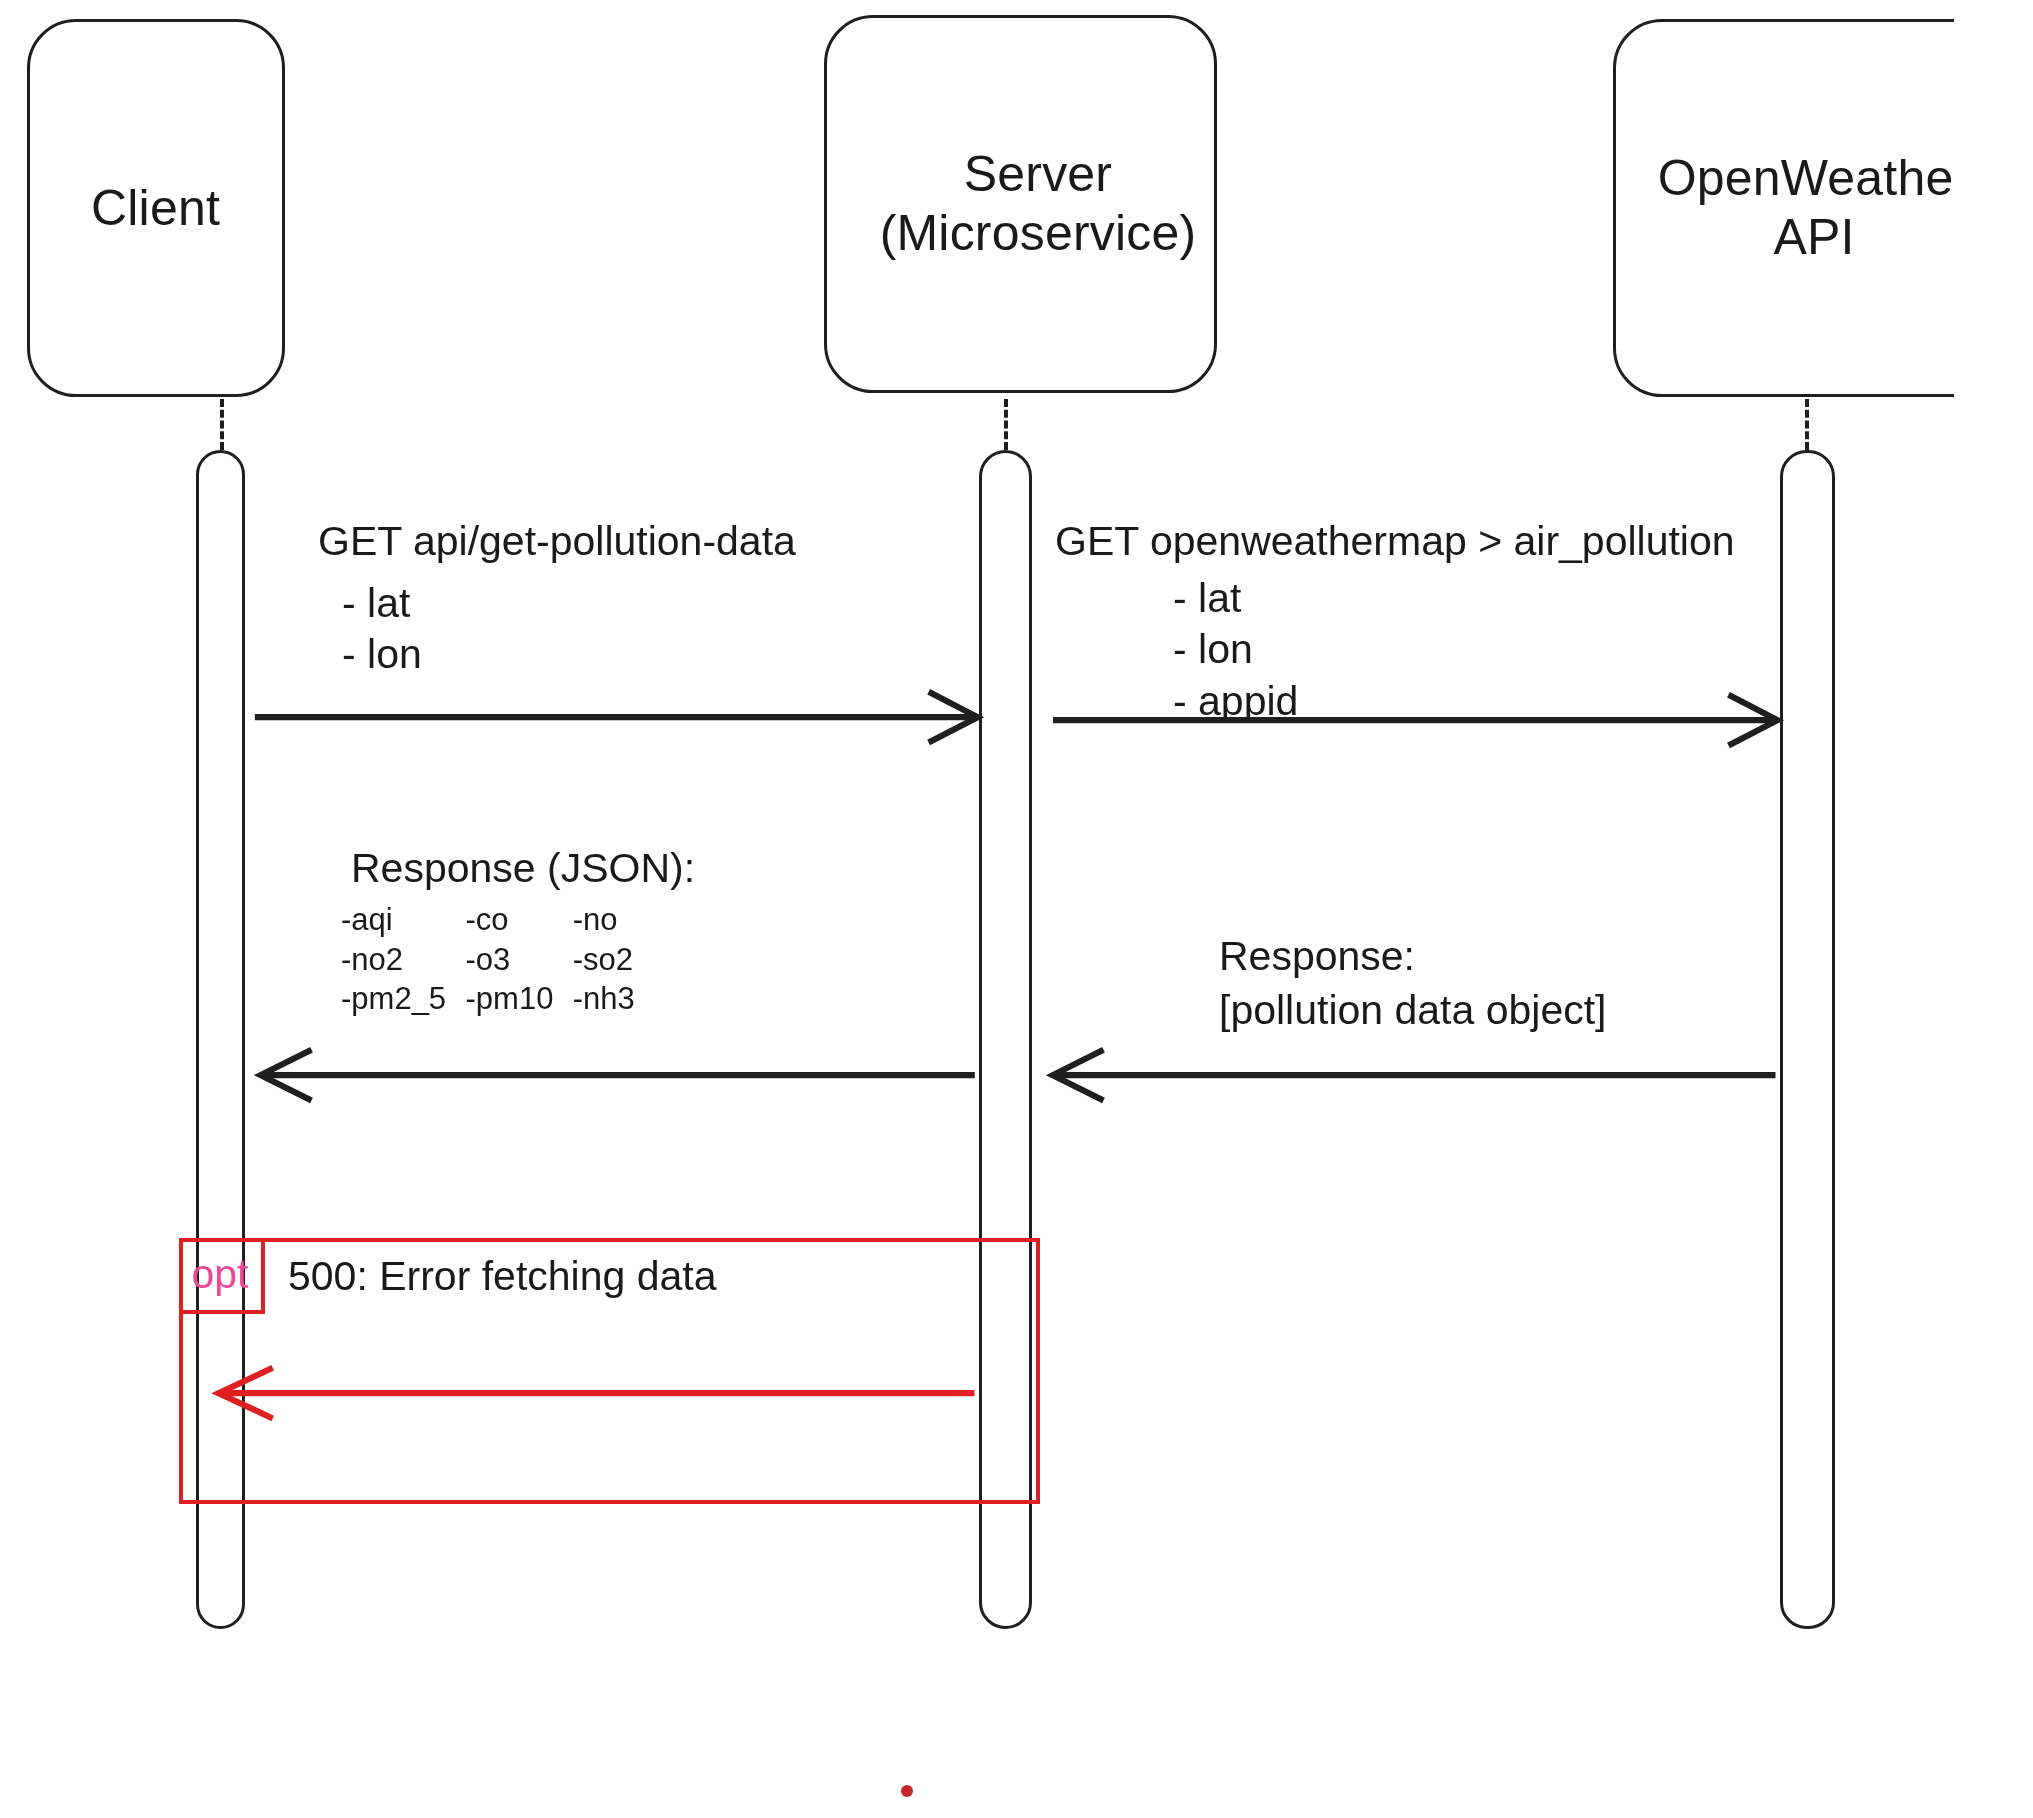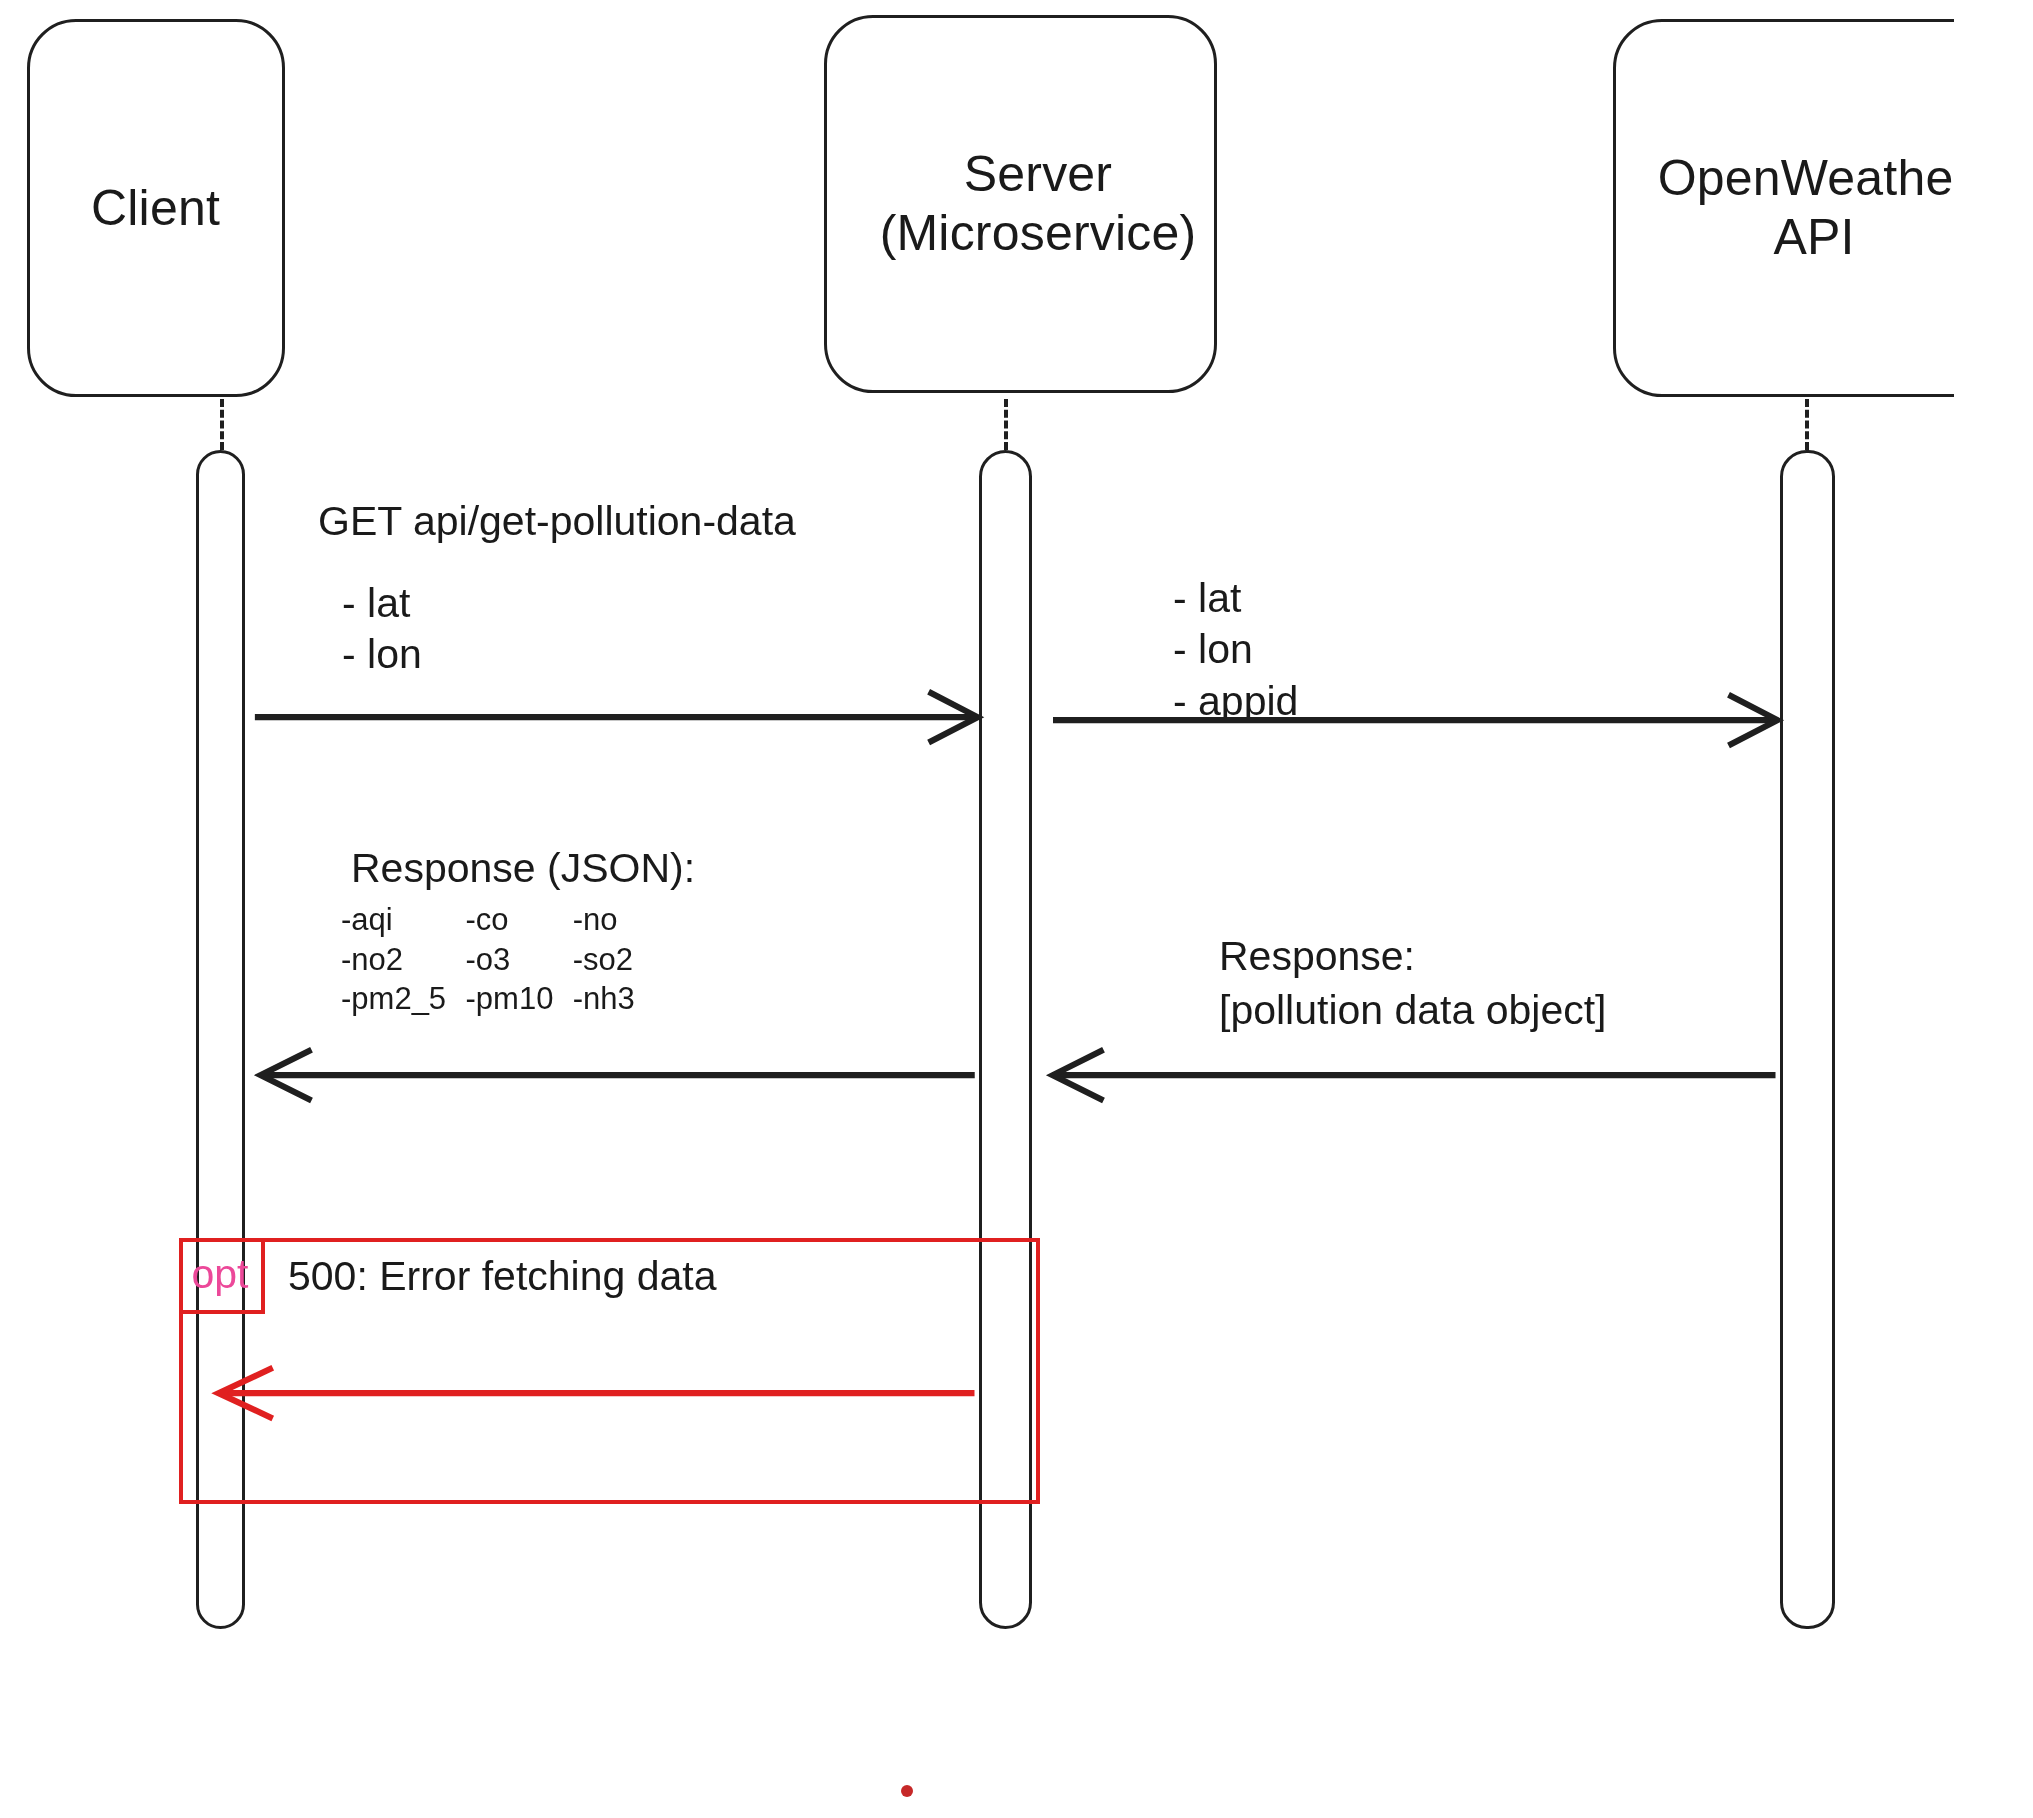--- a/index.html
+++ b/index.html
@@ -136,29 +136,30 @@
   </div>
 
   <div class="lifeline-dash" style="left:220px; top:399px; height:51px;"></div>
   <div class="lifeline-dash" style="left:1004px; top:399px; height:51px;"></div>
   <div class="lifeline-dash" style="left:1805px; top:399px; height:51px;"></div>
 
   <div class="activation" style="left:196px; top:450px; width:49px; height:1179px;"></div>
   <div class="activation" style="left:979px; top:450px; width:53px; height:1179px;"></div>
   <div class="activation" style="left:1780px; top:450px; width:55px; height:1179px;"></div>
 
-  <div class="msg-label" style="left:318px; top:496px;">GET api/get-pollution-data</div>
+  <div class="msg-label" style="left:318px; top:516px;">GET api/get-pollution-data</div>
   <div class="msg-sub" style="left:342px; top:578px;">- lat
 - lon</div>
 
   <svg class="arrow-svg" style="left:252px; top:690px;" width="732" height="56" viewBox="0 0 830 64">
     <line x1="0" y1="31" x2="824" y2="31" stroke="#1f1f1f" stroke-width="7"></line>
     <polyline points="770,2 826,31 770,60" fill="none" stroke="#1f1f1f" stroke-width="7"></polyline>
   </svg>
 
+  <div class="msg-label" style="left:1055px; top:516px;">GET openweathermap &gt; air_pollution</div>
   <div class="msg-sub" style="left:1173px; top:573px;">- lat
 - lon
 - appid</div>
 
   <svg class="arrow-svg" style="left:1050px; top:693px;" width="734" height="56" viewBox="0 0 832 64">
     <line x1="0" y1="31" x2="826" y2="31" stroke="#1f1f1f" stroke-width="7"></line>
     <polyline points="772,2 828,31 772,60" fill="none" stroke="#1f1f1f" stroke-width="7"></polyline>
   </svg>
 
   <div class="msg-label" style="left:351px; top:843px;">Response (JSON):</div>

